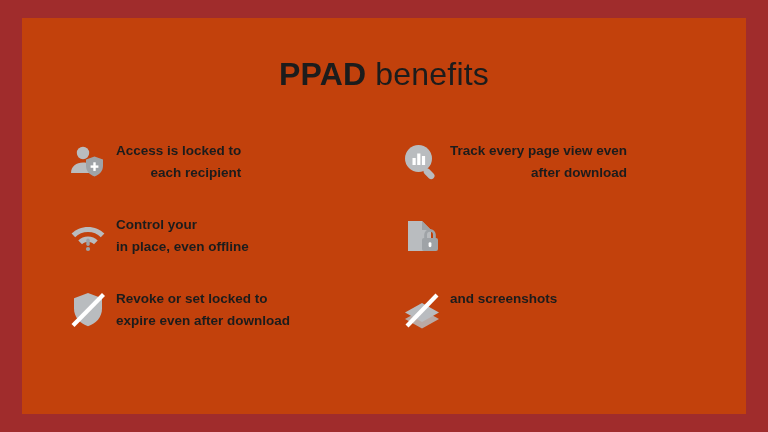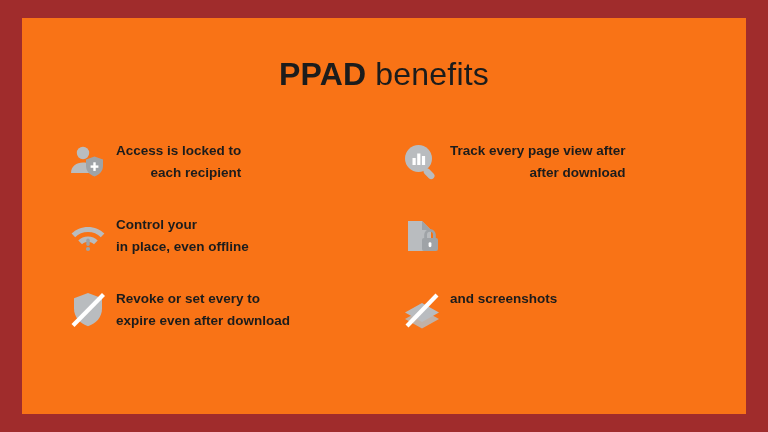--- a/index.html
+++ b/index.html
@@ -19,21 +19,21 @@
     height: 432px;
     background: #a02c2c;
     box-sizing: border-box;
   }
   .card {
     position: absolute;
     left: 22px;
     top: 18px;
     width: 724px;
     height: 396px;
-    background: #f97316;
+    background: #c2410c;
     box-sizing: border-box;
   }
   .title {
     position: absolute;
     left: 0;
     top: 38px;
     width: 100%;
     text-align: center;
     font-size: 32px;
     font-weight: bold;
@@ -115,21 +115,21 @@
         <span class="icon">
           <svg width="44" height="44" viewBox="0 0 44 44">
             <circle class="sw" cx="18.5" cy="18.5" r="13.5"></circle>
             <rect class="sw" x="27" y="27" width="12.5" height="6.6" rx="3.3" transform="rotate(45 27 27)"></rect>
             <rect x="12.5" y="18" width="3.2" height="7" fill="#ffffff"></rect>
             <rect x="17.2" y="13.5" width="3.2" height="11.5" fill="#ffffff"></rect>
             <rect x="21.9" y="16" width="3.2" height="9" fill="#ffffff"></rect>
           </svg>
         </span>
         <span class="txt">
-          <span>Track every page view after</span>
+          <span>Track every page view even</span>
           <span class="l2">after download</span>
         </span>
       </div>
 
       <div class="item">
         <span class="icon">
           <svg width="44" height="44" viewBox="0 0 44 44">
             <path class="sw" d="M22 13c-6.4 0-12.2 2.5-16.4 6.6l3.6 3.7C12.5 20 17 18.1 22 18.1s9.5 1.9 12.8 5.2l3.6-3.7C34.2 15.5 28.4 13 22 13z"></path>
             <path class="sw" d="M22 22.6c-3.8 0-7.2 1.5-9.7 4l3.7 3.7c1.6-1.6 3.7-2.5 6-2.5s4.4.9 6 2.5l3.7-3.7c-2.5-2.5-5.9-4-9.7-4z"></path>
             <rect class="sw-dark" x="20.3" y="24.5" width="3.4" height="7.5" rx="1.7"></rect>
@@ -155,21 +155,21 @@
       </div>
 
       <div class="item">
         <span class="icon">
           <svg width="44" height="44" viewBox="0 0 44 44">
             <path class="sw" d="M22 5l14 5.2v10.4c0 8.7-6 15.3-14 17.6-8-2.3-14-8.9-14-17.6V10.2z"></path>
             <path d="M7 37.5L37.5 6.5" stroke="#ffffff" stroke-width="4.2" fill="none"></path>
           </svg>
         </span>
         <span class="txt">
-          <span>Revoke or set every to</span>
+          <span>Revoke or set locked to</span>
           <span class="l2">expire even after download</span>
         </span>
       </div>
 
       <div class="item">
         <span class="icon">
           <svg width="44" height="44" viewBox="0 0 44 44">
             <path class="sw" d="M5 24.5l17-9.5 17 9.5-17 9.5z"></path>
             <path class="sw" d="M5 31l17-9.5L39 31l-17 9.5z" opacity="0.85"></path>
             <path d="M7 38L37 7" stroke="#ffffff" stroke-width="4.2" fill="none"></path>

